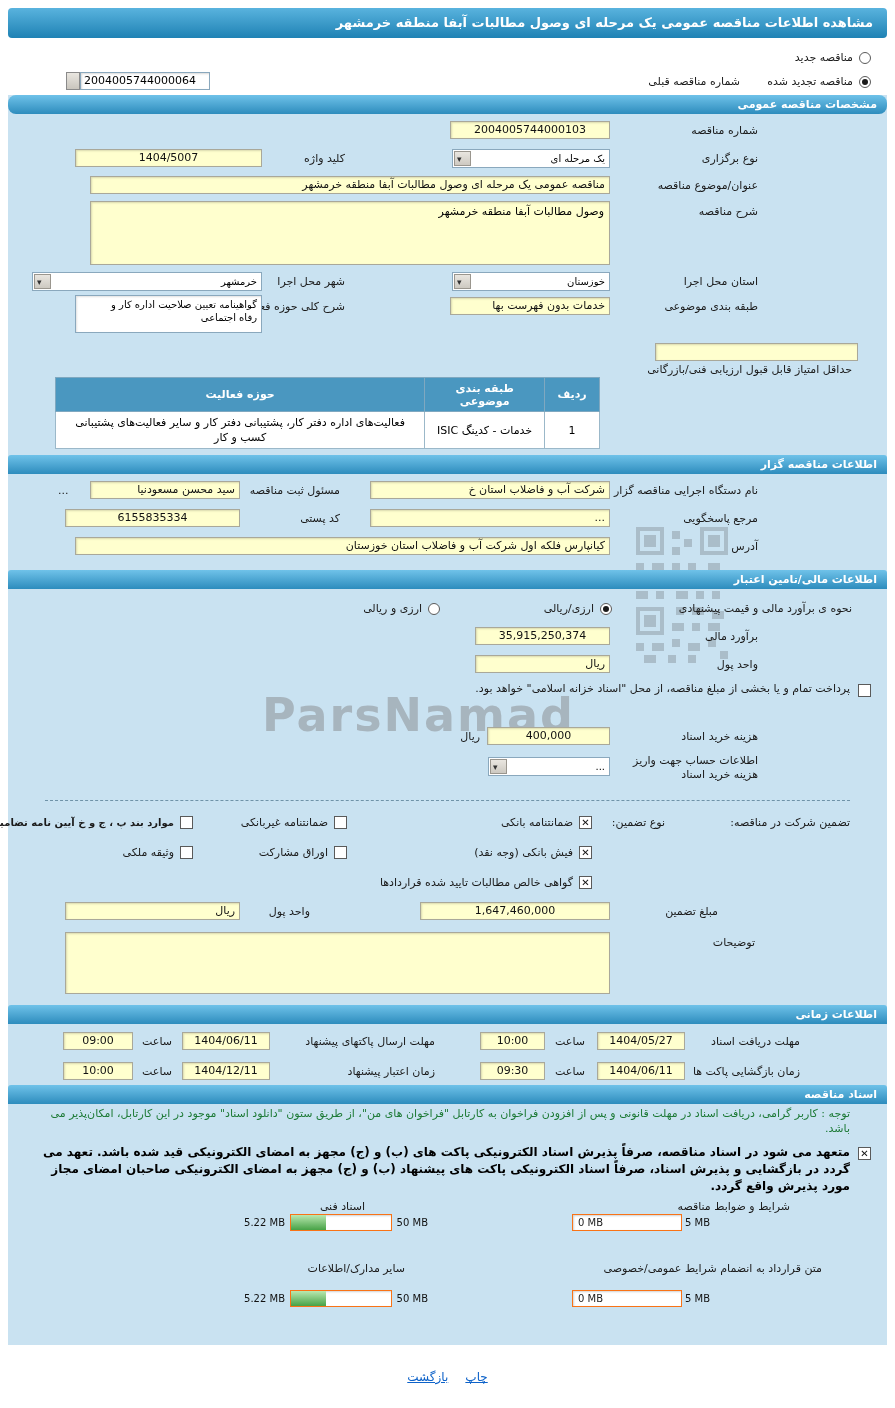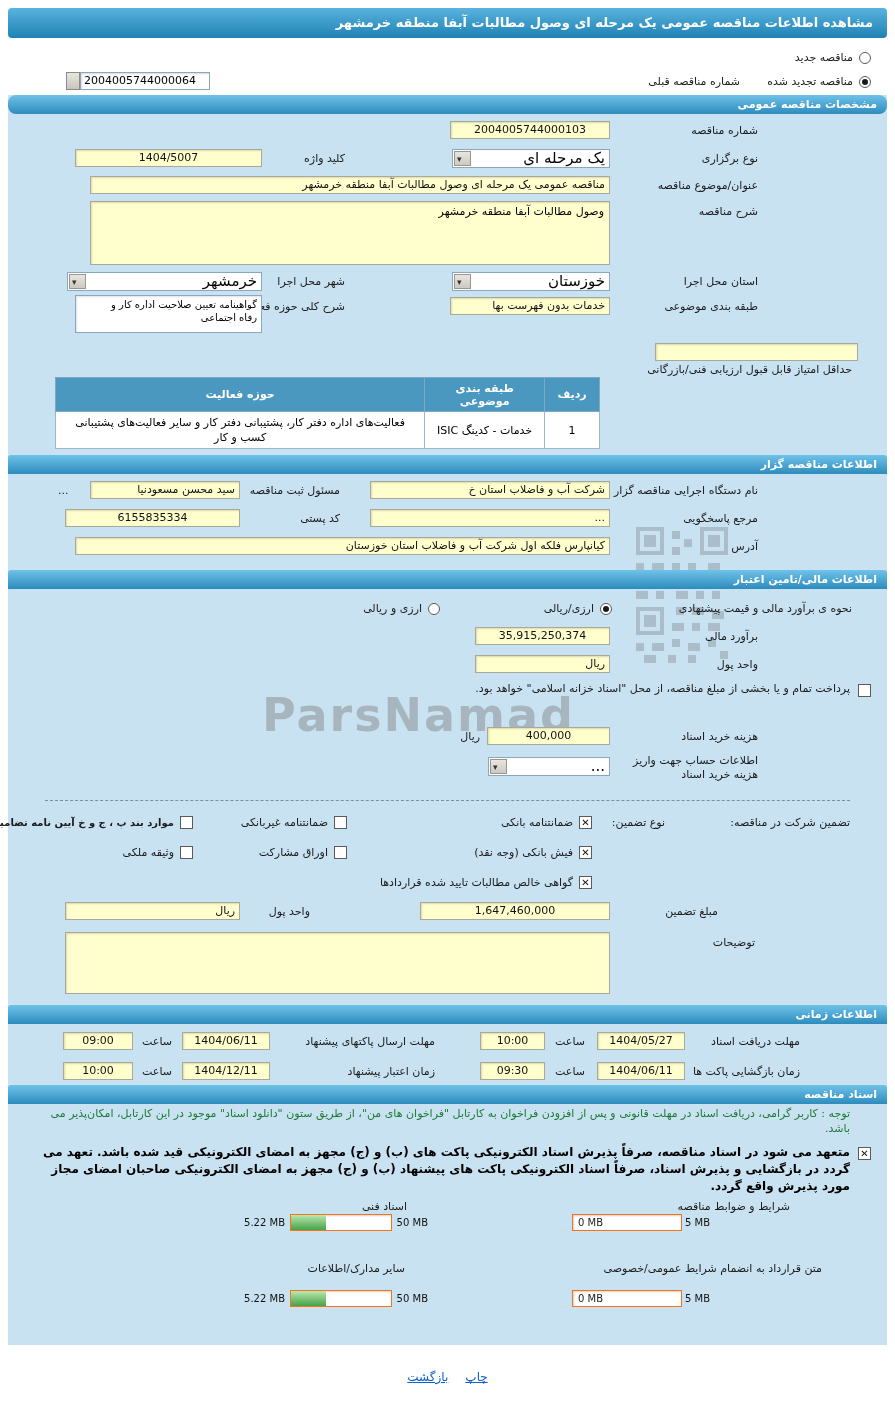--- a/index.html
+++ b/index.html
@@ -12,21 +12,21 @@
        box-shadow:inset 1px 1px 2px rgba(0,0,0,.15);font-size:11px;line-height:16px;
        text-align:center;overflow:hidden;white-space:nowrap;color:#111;}
   .inp.tr{text-align:right;padding-right:4px;}
   .winp{position:absolute;height:18px;background:#fff;border:1px solid #8aa8bd;
        box-shadow:inset 1px 1px 2px rgba(0,0,0,.15);font-size:11px;line-height:16px;
        text-align:left;direction:ltr;padding:0 3px;overflow:hidden;white-space:nowrap;}
   .area{position:absolute;background:#ffffce;border:1px solid #a9a89a;
        box-shadow:inset 1px 1px 2px rgba(0,0,0,.15);font-size:11px;padding:3px 5px;
        text-align:right;overflow:hidden;}
   .select{position:absolute;height:19px;background:#fff;border:1px solid #8aa8bd;
-       font-size:15px;line-height:17px;padding-right:4px;padding-left:19px;text-align:right;
+       font-size:10px;line-height:17px;padding-right:4px;padding-left:19px;text-align:right;
        overflow:hidden;white-space:nowrap;}
   .select::after{content:"";position:absolute;left:1px;top:1px;bottom:1px;width:15px;
        background:linear-gradient(#e9e6e0,#cdc9c1);border:1px solid #9a968e;}
   .select::before{content:"▾";position:absolute;left:4px;top:1px;font-size:9px;color:#333;z-index:1;}
   .listbox{position:absolute;background:#fff;border:1px solid #8aa8bd;
        box-shadow:inset 1px 1px 2px rgba(0,0,0,.12);font-size:10px;line-height:13px;
        padding:2px 4px;text-align:right;overflow:hidden;}
   .sectionbar{position:absolute;left:8px;right:8px;height:19px;
        background:linear-gradient(#6fc2e9,#2d8cbd);color:#fff;font-size:11px;font-weight:bold;
        line-height:19px;padding-right:10px;border-radius:3px 3px 0 0;}
@@ -64,21 +64,21 @@
   #sec-general{top:95px;border-radius:8px;} #sec-employer{top:455px;} #sec-financial{top:570px;}
   #sec-timing{top:1005px;} #sec-docs{top:1085px;}
 
   
   #g-no-lbl{top:124px;right:137px;}   #g-no-inp{top:121px;right:285px;width:160px;}
   #g-type-lbl{top:152px;right:137px;} #g-type-sel{top:149px;right:285px;width:158px;}
   #g-key-lbl{top:152px;right:550px;}  #g-key-inp{top:149px;right:633px;width:187px;}
   #g-subj-lbl{top:179px;right:137px;} #g-subj-inp{top:176px;right:285px;width:520px;}
   #g-desc-lbl{top:205px;right:137px;} #g-desc-box{top:201px;right:285px;width:520px;height:64px;}
   #g-prov-lbl{top:275px;right:137px;} #g-prov-sel{top:272px;right:285px;width:158px;}
-  #g-city-lbl{top:275px;right:550px;} #g-city-sel{top:272px;right:633px;width:195px;}
+  #g-city-lbl{top:275px;right:550px;} #g-city-sel{top:272px;right:633px;width:230px;}
   #g-cat-lbl{top:300px;right:137px;}  #g-cat-inp{top:297px;right:285px;width:160px;}
   #g-act-lbl{top:300px;right:550px;}  #g-act-list{top:295px;right:633px;width:187px;height:38px;padding-left:28px;}
   #g-score-inp{top:343px;right:37px;width:203px;}
   #g-score-lbl{top:363px;right:43px;}
 
   #cat-table{position:absolute;top:377px;right:295px;width:545px;border-collapse:collapse;font-size:11px;}
   #cat-table th{background:#4a97c0;color:#fff;font-weight:bold;border:1px solid #7fa8c0;padding:2px 4px;height:34px;}
   #cat-table td{background:#fff;border:1px solid #9bb8c9;padding:3px 6px;text-align:center;line-height:15px;}
   #cat-table .c-row{width:55px;} #cat-table .c-cat{width:120px;} #cat-table .c-act{width:370px;}
 
@@ -126,21 +126,21 @@
   #t2-r-tlbl{top:1065px;right:310px;} #t2-r-time{top:1062px;right:350px;width:65px;}
   #t2-l-lbl{top:1065px;right:460px;} #t2-l-date{top:1062px;right:625px;width:88px;}
   #t2-l-tlbl{top:1065px;right:723px;} #t2-l-time{top:1062px;right:762px;width:70px;}
 
   
   #doc-notice{top:1106px;right:45px;width:820px;white-space:normal;text-align:right;
        color:#1d7a36;font-size:11px;line-height:15px;}
   #commit-chk{top:1147px;right:24px;}
   #commit-txt{top:1144px;right:45px;width:812px;white-space:normal;text-align:right;
        font-weight:bold;font-size:12px;line-height:17px;color:#000;}
-  #u1r-lbl{top:1200px;right:105px;} #u1l-lbl{top:1200px;right:488px;}
+  #u1r-lbl{top:1200px;right:105px;} #u1l-lbl{top:1200px;right:530px;}
   #u1r-max{top:1217px;right:185px;} #u1r-bar{top:1214px;right:213px;width:110px;}
   #u1l-max{top:1217px;right:467px;} #u1l-bar{top:1214px;right:503px;width:102px;}
   #u1l-used{top:1217px;right:610px;}
   #u2r-lbl{top:1262px;right:73px;}  #u2l-lbl{top:1262px;right:490px;}
   #u2r-max{top:1293px;right:185px;} #u2r-bar{top:1290px;right:213px;width:110px;}
   #u2l-max{top:1293px;right:467px;} #u2l-bar{top:1290px;right:503px;width:102px;}
   #u2l-used{top:1293px;right:610px;}
 
   #footer-links{position:absolute;top:1366px;left:0;width:895px;text-align:center;}
 </style>

